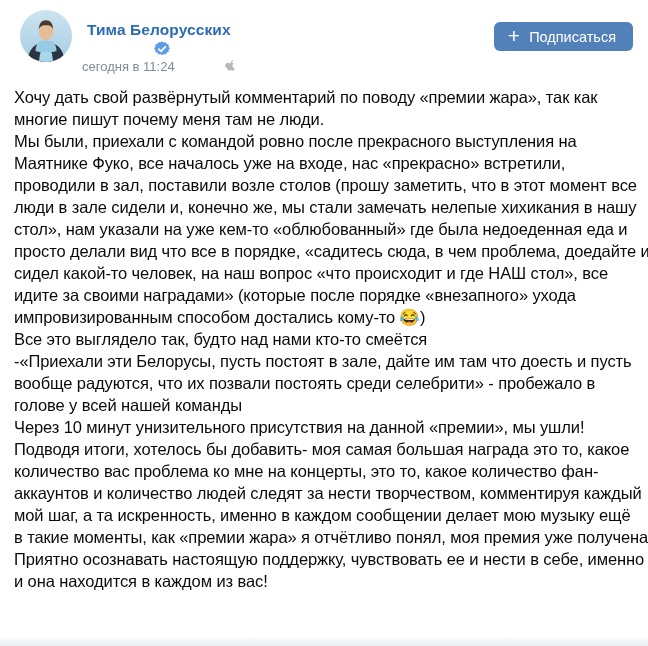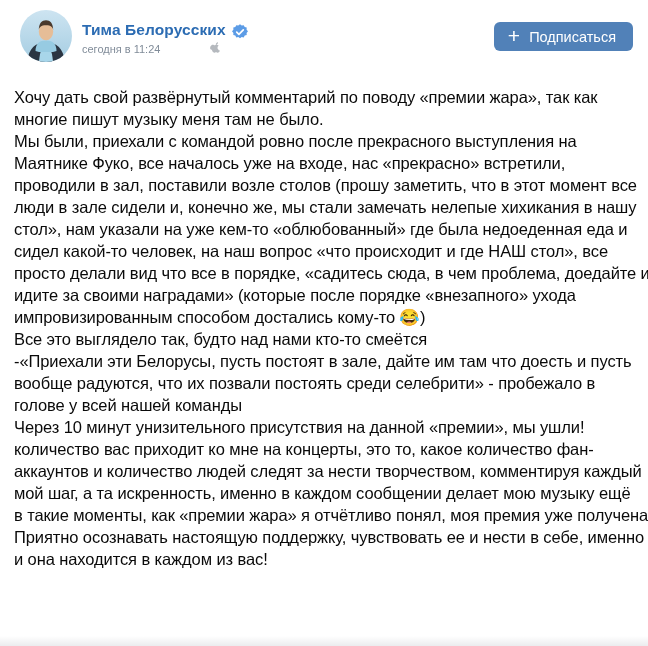--- a/index.html
+++ b/index.html
@@ -21,29 +21,29 @@
   }
   .post-card{position:relative;width:648px;height:646px;background:var(--page_bg);}
 
   
   .avatar{
     position:absolute;left:20px;top:10px;width:52px;height:52px;
     border-radius:50%;overflow:hidden;cursor:pointer;
   }
   .avatar svg{display:block;}
   .author-block{position:absolute;left:82px;top:21px;}
-  .author-row{display:flex;align-items:center;}
+  .author-row{display:flex;align-items:center;flex-direction:column;}
   .author-name{
     color:var(--name_link);font-size:15.5px;font-weight:700;
     text-decoration:none;cursor:pointer;letter-spacing:.1px;
   }
   .verified-badge{display:inline-flex;margin-left:6px;position:relative;top:1px;}
   .time-row{
-    margin-top:4px;display:flex;align-items:flex-start;
-    font-size:11px;color:var(--timestamp);gap:44px;
+    margin-top:4px;display:flex;align-items:flex-end;
+    font-size:13px;color:var(--timestamp);gap:44px;
   }
   .time-link{cursor:pointer;}
   .apple-icon{display:inline-flex;margin-left:6px;opacity:.85;position:relative;top:-1px;}
 
   .subscribe-button{
     position:absolute;top:22px;right:15px;height:29px;
     display:flex;align-items:center;
     background:var(--button_bg);color:var(--button_text);
     border:none;border-radius:6px;
     padding:0 17px 0 14px;cursor:pointer;
@@ -110,36 +110,37 @@
     </div>
   </div>
 
   <button class="subscribe-button">
     <span class="plus-sign">+</span>
     <span>Подписаться</span>
   </button>
 
   <div class="post-text">
       <div class="post-line">Хочу дать свой развёрнутый комментарий по поводу «премии жара», так как</div>
-      <div class="post-line">многие пишут музыку меня там не было.</div>
+      <div class="post-line">многие пишут почему меня там не люди.</div>
       <div class="post-line">Мы были, приехали с командой ровно после прекрасного выступления на</div>
       <div class="post-line">Маятнике Фуко, все началось уже на входе, нас «прекрасно» встретили,</div>
       <div class="post-line">проводили в зал, поставили возле столов (прошу заметить, что в этот момент все</div>
       <div class="post-line">люди в зале сидели и, конечно же, мы стали замечать нелепые хихикания в нашу</div>
       <div class="post-line">стол», нам указали на уже кем-то «облюбованный» где была недоеденная еда и</div>
+      <div class="post-line">просто делали вид что все в порядке, «садитесь сюда, в чем проблема, доедайте и</div>
       <div class="post-line">сидел какой-то человек, на наш вопрос «что происходит и где НАШ стол», все</div>
-      <div class="post-line">просто делали вид что все в порядке, «садитесь сюда, в чем проблема, доедайте и</div>
       <div class="post-line">идите за своими наградами» (которые после порядке «внезапного» ухода</div>
       <div class="post-line">импровизированным способом достались кому-то 😂)</div>
       <div class="post-line">Все это выглядело так, будто над нами кто-то смеётся</div>
       <div class="post-line">-«Приехали эти Белорусы, пусть постоят в зале, дайте им там что доесть и пусть</div>
       <div class="post-line">вообще радуются, что их позвали постоять среди селебрити» - пробежало в</div>
       <div class="post-line">голове у всей нашей команды</div>
       <div class="post-line">Через 10 минут унизительного присутствия на данной «премии», мы ушли!</div>
-      <div class="post-line">количество вас приходит ко мне на концерты, это то, какое количество фан-</div>
+      <div class="post-line">Подводя итоги, хотелось бы добавить- моя самая большая награда это то, какое</div>
+      <div class="post-line">количество вас проблема ко мне на концерты, это то, какое количество фан-</div>
       <div class="post-line">аккаунтов и количество людей следят за нести творчеством, комментируя каждый</div>
       <div class="post-line">мой шаг, а та искренность, именно в каждом сообщении делает мою музыку ещё</div>
       <div class="post-line">в такие моменты, как «премии жара» я отчётливо понял, моя премия уже получена</div>
       <div class="post-line">Приятно осознавать настоящую поддержку, чувствовать ее и нести в себе, именно</div>
       <div class="post-line">и она находится в каждом из вас!</div>
     </div>
 
   <div class="bottom-fade"></div>
 </div>
 

